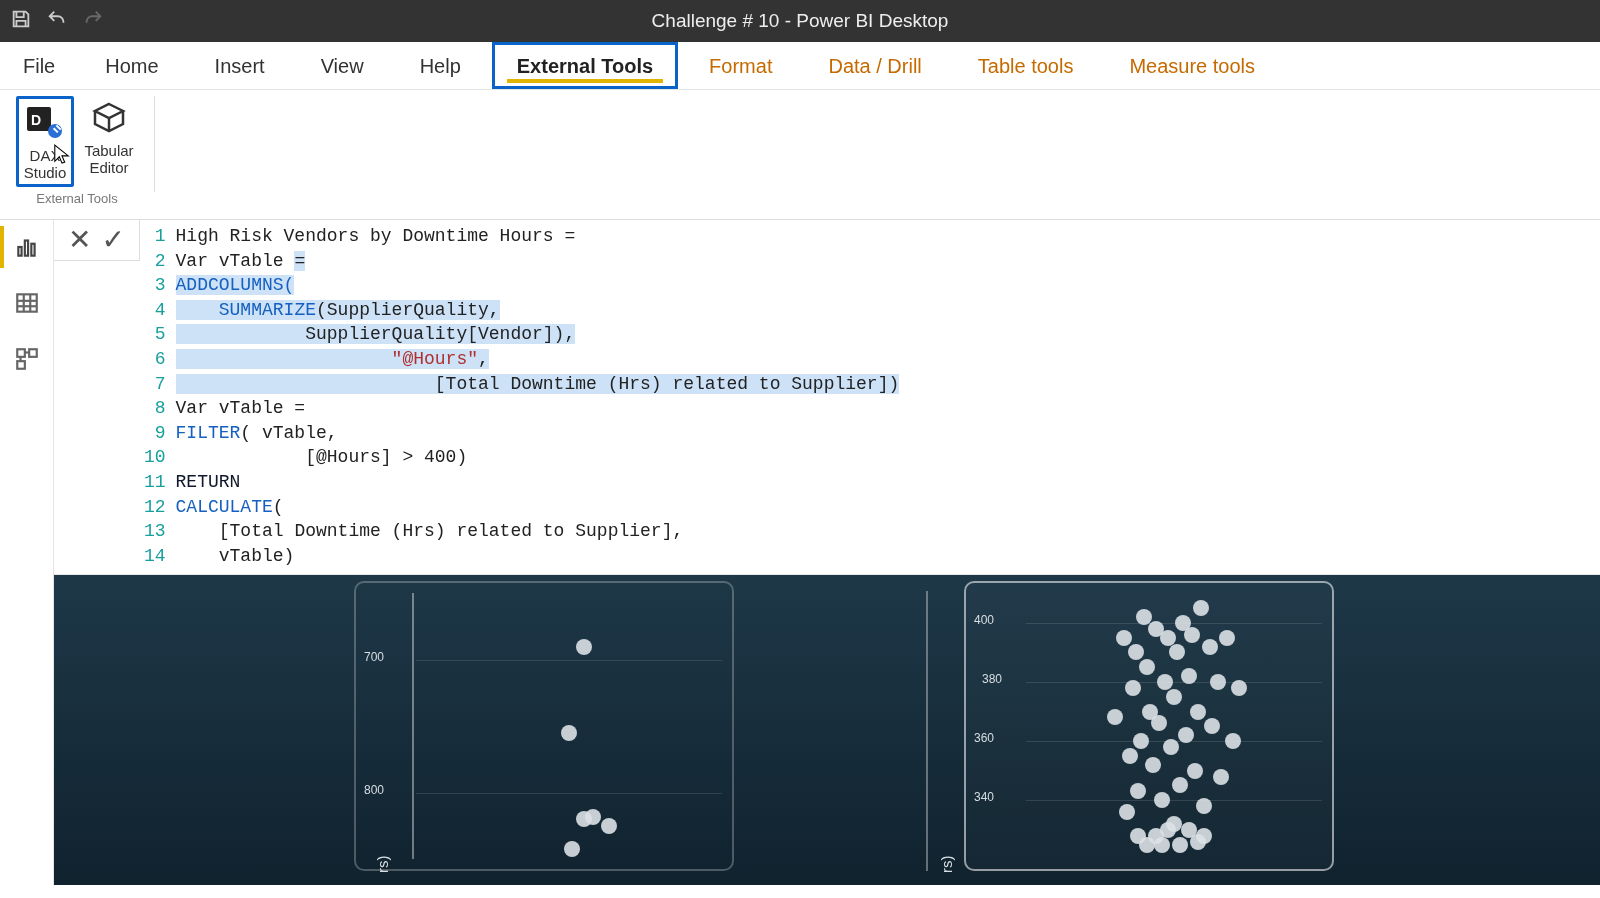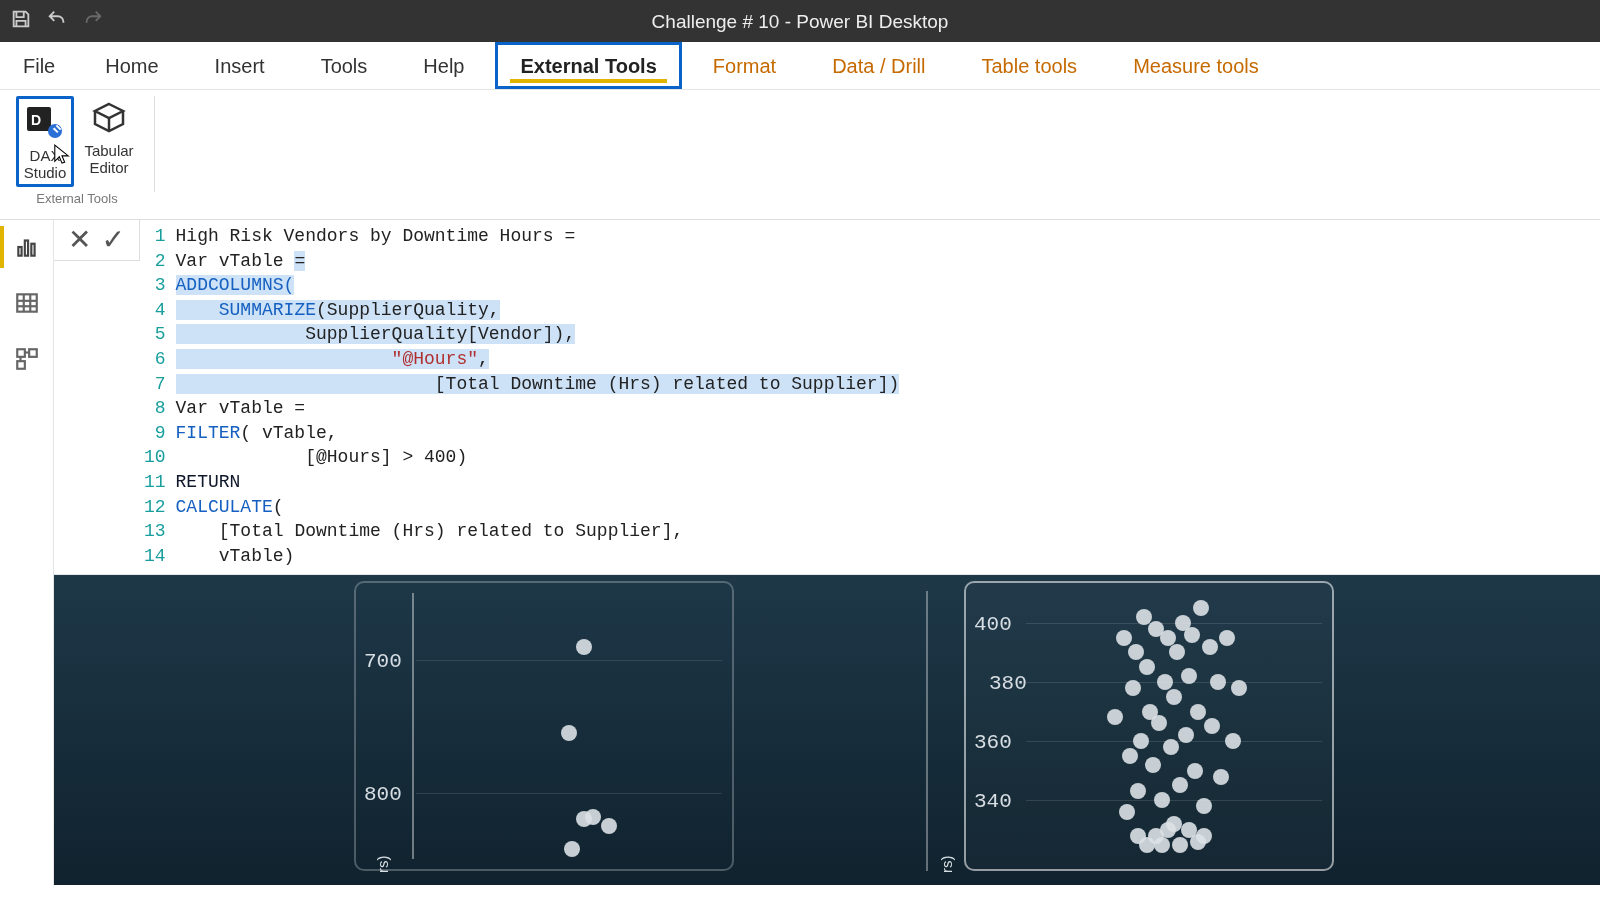--- a/index.html
+++ b/index.html
@@ -1,19 +1,19 @@
 <!DOCTYPE html>
 <html><head>
 <meta charset="utf-8">
 <style>
   * { box-sizing: border-box; }
   html, body { margin:0; padding:0; font-family: "Segoe UI", Arial, sans-serif; background:#fff; color:#222; }
   .titlebar {
-    background:#333; color:#fff; height:42px; display:flex; 
-    padding:11px 10px; font-size:18px;
+    background:#333; color:#fff; height:42px; display:flex; align-items:center;
+    padding:0 10px; font-size:18px;
   }
   .titlebar .tb-left { display:flex; align-items:center; gap:14px; }
   .titlebar .tb-left svg { width:22px; height:22px; fill:none; stroke:#ccc; stroke-width:2; }
   .titlebar .tb-title { margin-left:auto; margin-right:auto; position:absolute; left:0; right:0; text-align:center; pointer-events:none; font-size:19px; font-weight:400; color:#eee;}
   .titlebar-wrap { position:relative; }
   
   .tabs {
     display:flex; align-items:flex-end; border-bottom:1px solid #e5e5e5; height:48px;
     padding-left:12px; background:#fff;
   }
@@ -55,21 +55,21 @@
   .code { white-space:pre; color:#222; }
   .sel { background:#cde2f7; }
   .fn  { color:#1560c0; }
   .str { color:#b03030; }
   .kw  { color:#0f172a; }
   
   .canvas { flex:1; background:linear-gradient(180deg,#1e3848 0%, #10222e 100%); position:relative; min-height:310px; }
   .chart { position:absolute; border-radius:10px; }
   .chart-a { left:300px; top:6px; width:380px; height:290px; border:2px solid rgba(255,255,255,0.25); }
   .chart-b { left:910px; top:6px; width:370px; height:290px; border:2px solid rgba(255,255,255,0.55); background:rgba(255,255,255,0.02); }
-  .axis-label { position:absolute; color:#d7dee3; font-size:21px;font-family:Liberation Mono, monospace; }
+  .axis-label { position:absolute; color:#d7dee3; font-size:12px; }
   .axisline { position:absolute; background:rgba(255,255,255,0.35); }
   .dot { position:absolute; width:16px; height:16px; border-radius:50%; background:rgba(220,225,230,0.9); }
   .rs-label { position:absolute; color:#d7dee3; font-size:15px; transform:rotate(-90deg); transform-origin:left top; }
 
   .cursor-arrow { position:absolute; width:18px; height:24px; pointer-events:none; }
 </style>
 </head>
 <body>
 
 <div class="titlebar titlebar-wrap">
@@ -90,21 +90,21 @@
         </svg>
     </span>
   </div>
   <div class="tb-title">Challenge # 10 - Power BI Desktop</div>
 </div>
 
 <div class="tabs">
   <div class="tab file">File</div>
   <div class="tab">Home</div>
   <div class="tab">Insert</div>
-  <div class="tab">Tools</div>
+  <div class="tab">View</div>
   <div class="tab">Help</div>
   <div class="tab active-blue">External Tools</div>
   <div class="tab orange">Format</div>
   <div class="tab orange">Data / Drill</div>
   <div class="tab orange">Table tools</div>
   <div class="tab orange">Measure tools</div>
 </div>
 
 <div class="ribbon">
   <div class="ribbon-group">
@@ -230,21 +230,21 @@
         </div>
 
       <div class="axisline" style="left:872px; top:16px; width:2px; height:280px;"></div>
 
       <div class="chart chart-b" id="chartB">
         <span class="rs-label" style="left:-28px; top:290px">rs)</span>
       <div class="axis-label" style="left: 8px; top: 206.889px;">340</div>
           <div class="axisline" style="left: 60px; right: 10px; top: 216.889px; height: 1px; background: rgba(255, 255, 255, 0.12);"></div>
           <div class="axis-label" style="left: 8px; top: 147.778px;">360</div>
           <div class="axisline" style="left: 60px; right: 10px; top: 157.778px; height: 1px; background: rgba(255, 255, 255, 0.12);"></div>
-          <div class="axis-label" style="left: 23px; top: 88.6667px;">380</div>
+          <div class="axis-label" style="left: 16px; top: 88.6667px;">380</div>
           <div class="axisline" style="left: 60px; right: 10px; top: 98.6667px; height: 1px; background: rgba(255, 255, 255, 0.12);"></div>
           <div class="axis-label" style="left: 8px; top: 29.5556px;">400</div>
           <div class="axisline" style="left: 60px; right: 10px; top: 39.5556px; height: 1px; background: rgba(255, 255, 255, 0.12);"></div>
           <div class="dot" style="left: 140.8px; top: 126.133px;"></div>
           <div class="dot" style="left: 149.68px; top: 46.3333px;"></div>
           <div class="dot" style="left: 152.64px; top: 220.711px;"></div>
           <div class="dot" style="left: 155.6px; top: 164.556px;"></div>
           <div class="dot" style="left: 158.56px; top: 96.5778px;"></div>
           <div class="dot" style="left: 161.52px; top: 61.1111px;"></div>
           <div class="dot" style="left: 164.48px; top: 200.022px;"></div>

